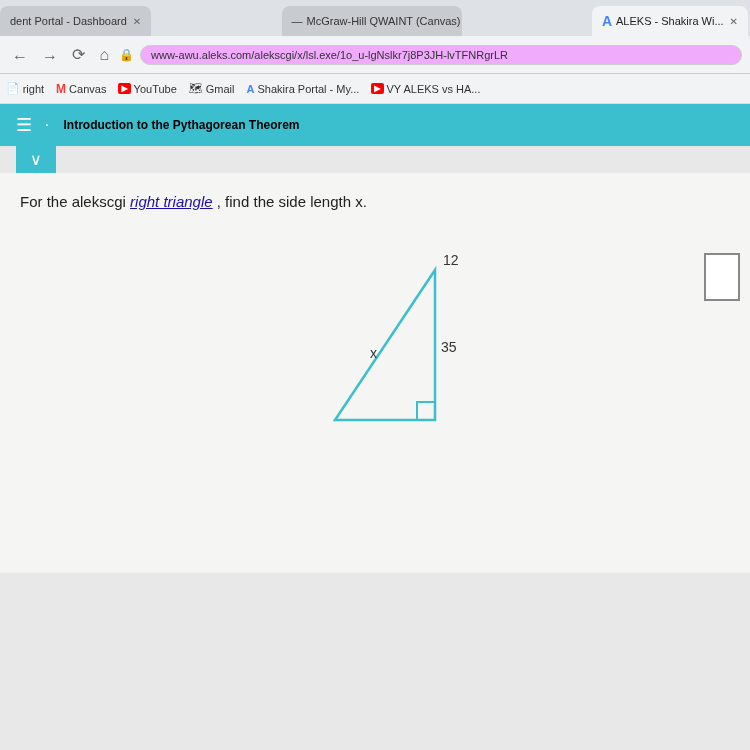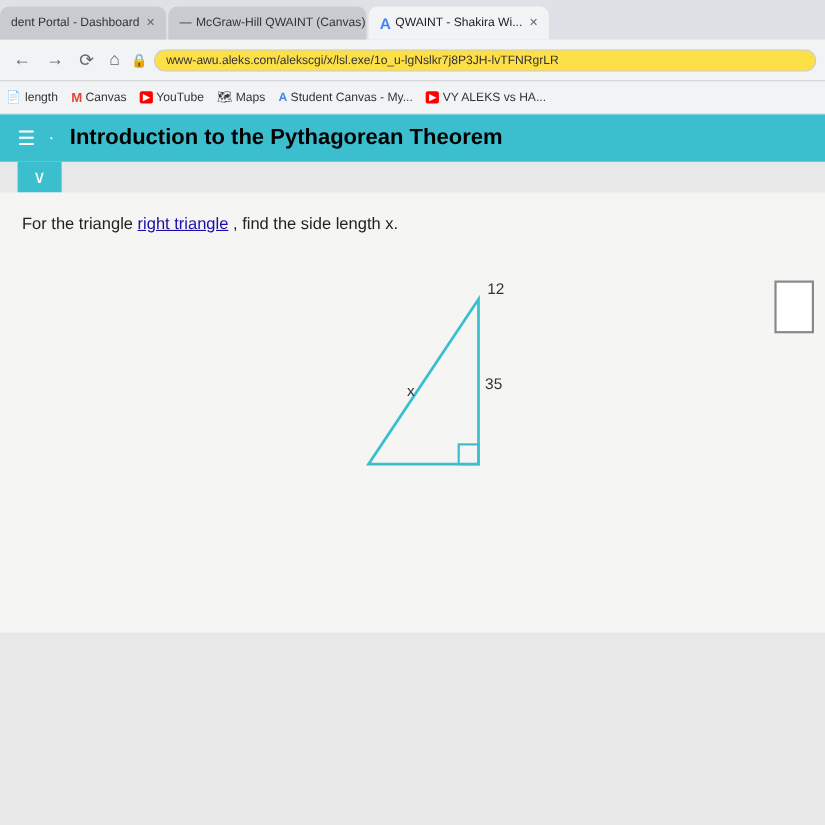--- a/index.html
+++ b/index.html
@@ -16,20 +16,21 @@
       background: #dee1e6;
       width: 100%;
     }
 
     .tab-bar {
       display: flex;
       align-items: stretch;
       background: #dee1e6;
       height: 36px;
       padding-top: 6px;
+      justify-content: space-between;
     }
 
     .tab {
       display: flex;
       align-items: center;
       padding: 0 10px;
       font-size: 11px;
       color: #333;
       background: #c8cbd0;
       border-radius: 8px 8px 0 0;
@@ -70,21 +71,21 @@
       user-select: none;
     }
 
     .lock-icon {
       font-size: 12px;
       color: #555;
     }
 
     .address-bar {
       flex: 1;
-      background: #fde047;
+      background: #f0abfc;
       border: 1px solid #ccc;
       border-radius: 20px;
       padding: 3px 10px;
       font-size: 11px;
       color: #333;
       overflow: hidden;
       white-space: nowrap;
       text-overflow: ellipsis;
     }
 
@@ -159,21 +160,21 @@
 
     .aleks-subject {
       font-size: 11px;
       opacity: 0.9;
       display: flex;
       align-items: center;
       gap: 6px;
     }
 
     .aleks-title {
-      font-size: 20px;
+      font-size: 12px;
       font-weight: bold;
     }
 
     
     .expand-btn {
       background: #3bbfce;
       border: none;
       color: white;
       font-size: 16px;
       padding: 4px 14px;
@@ -193,20 +194,21 @@
     .question-text {
       font-size: 15px;
       color: #222;
       margin-bottom: 30px;
     }
 
     .right-triangle-link {
       color: #1a0dab;
       text-decoration: underline;
       cursor: pointer;
+      font-style: italic;
     }
 
     
     .triangle-container {
       display: flex;
       justify-content: center;
       align-items: flex-end;
       margin-top: 10px;
     }
 
@@ -234,54 +236,54 @@
       <span>dent Portal - Dashboard</span>
       <span class="tab-close">✕</span>
     </div>
     <div class="tab">
       <span style="margin-right:4px; font-size:11px;">—</span>
       <span>McGraw-Hill QWAINT (Canvas)</span>
       <span class="tab-close">✕</span>
     </div>
     <div class="tab active">
       <span style="margin-right:4px; color:#4285f4; font-weight:bold; font-size:14px;">A</span>
-      <span>QWAINT - Shakira Wi...</span>
+      <span>ALEKS - Shakira Wi...</span>
       <span class="tab-close">✕</span>
     </div>
   </div>
 
   <div class="nav-bar">
     <span class="nav-btn">←</span>
     <span class="nav-btn">→</span>
     <span class="nav-btn">⟳</span>
     <span class="nav-btn">⌂</span>
     <span class="lock-icon">🔒</span>
     <div class="address-bar">www-awu.aleks.com/alekscgi/x/lsl.exe/1o_u-lgNslkr7j8P3JH-lvTFNRgrLR</div>
   </div>
 
   <div class="bookmarks-bar">
     <div class="bookmark-item">
       <span>📄</span>
-      <span>length</span>
+      <span>right</span>
     </div>
     <div class="bookmark-item">
       <span class="gmail-icon">M</span>
       <span>Canvas</span>
     </div>
     <div class="bookmark-item">
       <span class="yt-icon">▶</span>
       <span>YouTube</span>
     </div>
     <div class="bookmark-item">
       <span>🗺</span>
-      <span>Maps</span>
+      <span>Gmail</span>
     </div>
     <div class="bookmark-item">
       <span style="color:#4285f4; font-weight:bold;">A</span>
-      <span>Student Canvas - My...</span>
+      <span>Shakira Portal - My...</span>
     </div>
     <div class="bookmark-item">
       <span class="yt-icon">▶</span>
       <span>VY ALEKS vs HA...</span>
     </div>
   </div>
 </div>
 
 <div class="content-area">
 
@@ -292,21 +294,21 @@
       <div class="aleks-title">Introduction to the Pythagorean Theorem</div>
     </div>
   </div>
 
   <div style="margin-left:0;">
     <button class="expand-btn">∨</button>
   </div>
 
   <div class="question-area">
     <p class="question-text">
-      <span>For the triangle</span>
+      <span>For the alekscgi</span>
       <span> </span>
       <span class="right-triangle-link">right triangle</span>
       <span>, find the side length x.</span>
     </p>
 
     <div class="triangle-container">
       <svg width="260" height="220" viewBox="0 0 260 220">
 
         <polygon points="190,30 90,180 190,180" fill="none" stroke="#3bbfce" stroke-width="2.5"></polygon>
 

